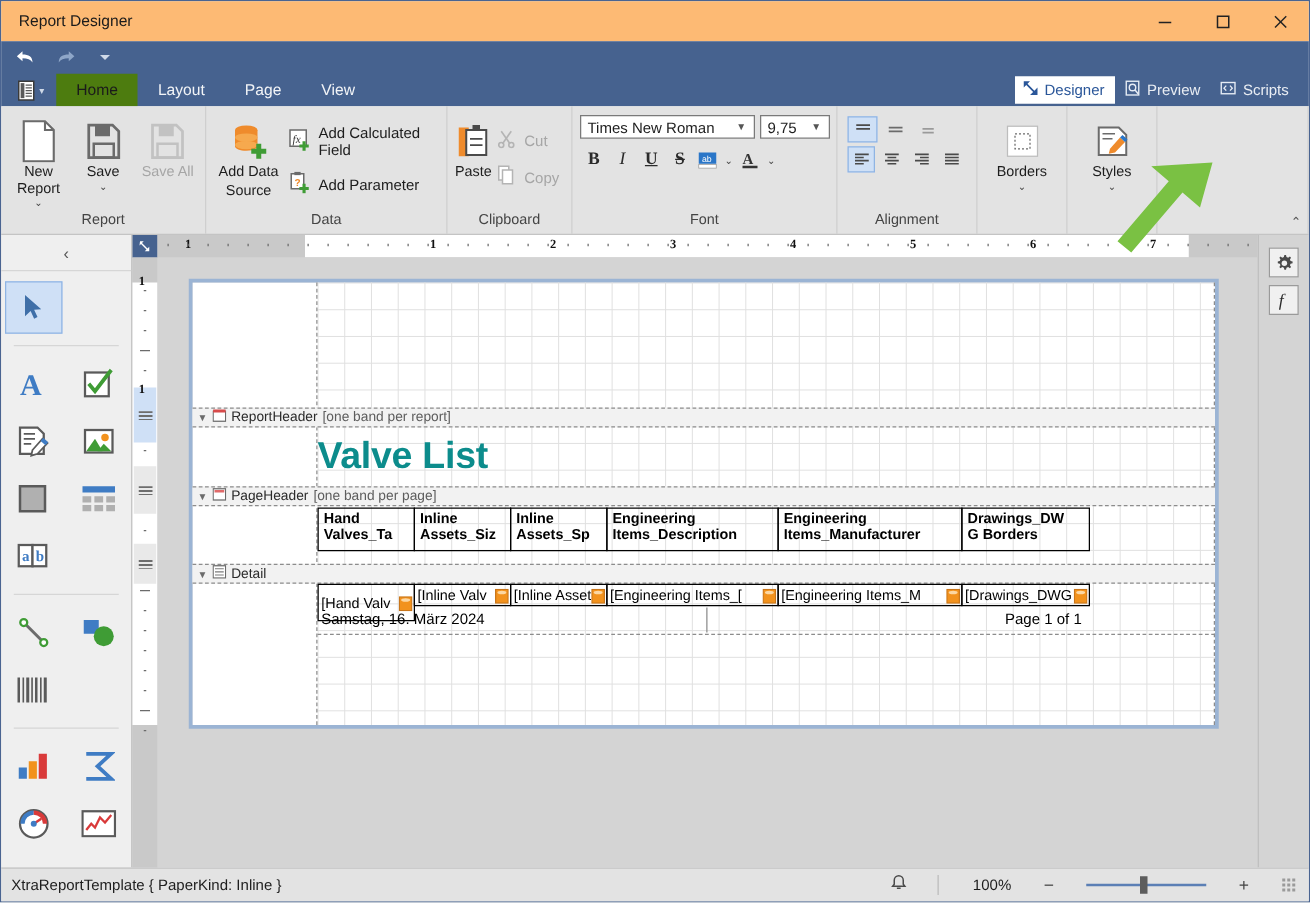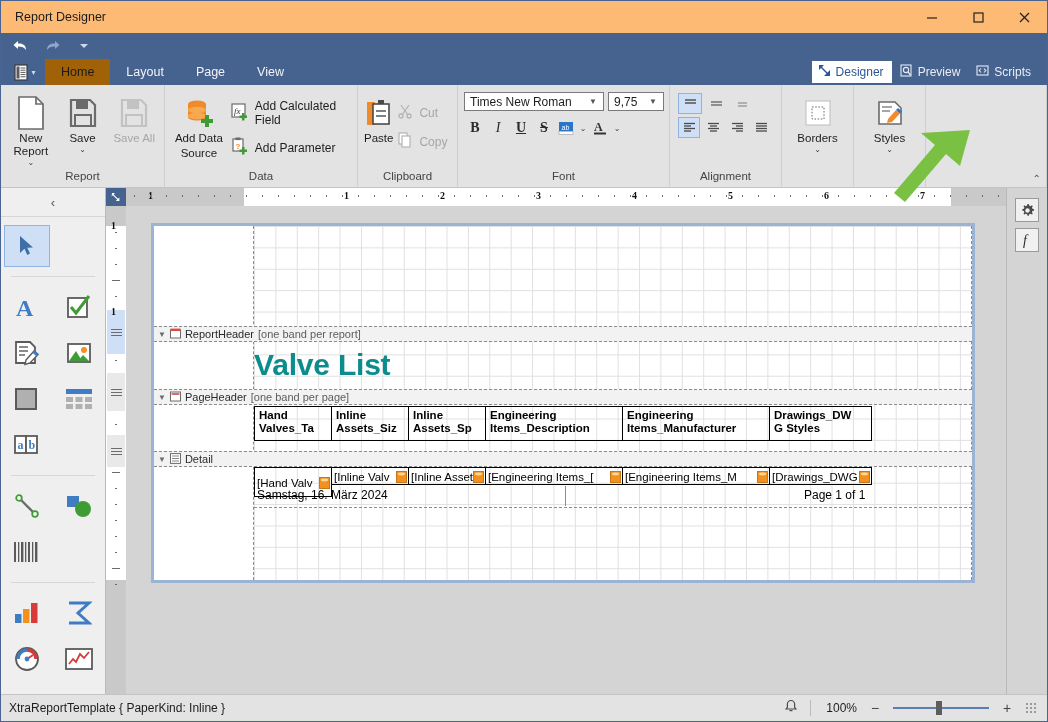--- a/index.html
+++ b/index.html
@@ -19,21 +19,21 @@
   .wbtn{width:46px;height:32px;display:flex;align-items:center;justify-content:center;}
   .wbtn svg{display:block;}
 
   
   .ribbon-top{background:#46628f;flex:none;}
   .qat{height:26px;display:flex;align-items:center;padding-left:8px;gap:10px;}
   .qat .q{width:22px;height:20px;display:flex;align-items:center;justify-content:center;}
   .tabrow{height:26px;display:flex;align-items:flex-end;padding-left:4px;position:relative;}
   .appmenu{width:40px;height:26px;display:flex;align-items:center;justify-content:center;gap:2px;}
   .rtab{height:26px;line-height:26px;padding:0 16px;color:#f2f4f7;font-size:12.5px;cursor:default;}
-  .rtab.active{background:#a16207;color:#1b1b1b;}
+  .rtab.active{background:#4d7c0f;color:#1b1b1b;}
   .viewtabs{position:absolute;right:8px;bottom:2px;display:flex;align-items:center;gap:2px;}
   .vtab{display:flex;align-items:center;gap:5px;padding:3px 8px 3px 6px;color:#e9edf3;font-size:12px;}
   .vtab.active{background:#ffffff;color:#2a5699;}
   .vtab .lbl{font-size:12px;}
 
   
   .ribbon{height:102px;background:#e3e3e3;border-bottom:1px solid #c4c4c4;
           display:flex;position:relative;flex:none;}
   .rgroup{display:flex;flex-direction:column;justify-content:space-between;
           border-right:1px solid #cfcfcf;padding:3px 4px 0 4px;box-sizing:border-box;height:100%;}
@@ -145,21 +145,21 @@
   
   .rightbar{width:40px;background:#d4d4d4;border-left:1px solid #b9b9b9;
             display:flex;flex-direction:column;align-items:center;padding-top:10px;gap:6px;flex:none;}
   .rbtn{width:24px;height:24px;background:#f0f0f0;border:1px solid #9a9a9a;
         display:flex;align-items:center;justify-content:center;box-sizing:border-box;}
 
   
   .status{height:26px;background:#e3e3e3;border-top:1px solid #c4c4c4;
           display:flex;align-items:center;flex:none;font-size:12px;color:#1d1d1d;}
   .status .sleft{padding-left:8px;flex:1;}
-  .status .sright{display:flex;align-items:center;gap:12px;padding-right:10px;justify-content:center;}
+  .status .sright{display:flex;align-items:center;gap:24px;padding-right:10px;justify-content:center;}
   .vdiv{width:1px;height:16px;background:#bcbcbc;}
   .zoomval{font-size:12px;min-width:34px;text-align:right;}
   .slider{position:relative;width:96px;height:16px;display:flex;align-items:center;}
   .slider .trk{position:absolute;left:0;right:0;height:2px;background:#5b7fb5;}
   .slider .thb{position:absolute;left:45%;width:6px;height:14px;background:#5d5d5d;}
   .zsign{font-size:14px;color:#444;width:12px;text-align:center;}
   .grip{width:12px;height:12px;
         background-image:radial-gradient(#9a9a9a 40%,transparent 41%);
         background-size:4px 4px;}
 
@@ -835,21 +835,21 @@
             <div class="hdrcell" style="left:331px;top:180px;width:138px;height:35px;">
               <div>Engineering</div>
               <div>Items_Description</div>
             </div>
             <div class="hdrcell" style="left:468px;top:180px;width:148px;height:35px;">
               <div>Engineering</div>
               <div>Items_Manufacturer</div>
             </div>
             <div class="hdrcell" style="left:615px;top:180px;width:103px;height:35px;">
               <div>Drawings_DW</div>
-              <div>G Styles</div>
+              <div>G Borders</div>
             </div>
 
             <div class="bandhdr" style="top:225px;">
               <span class="tri">▼</span>
               <span>
                 <svg width="11" height="11" viewBox="0 0 11 11">
                     <rect x="0.5" y="0.6" width="10" height="9.8" fill="#fff" stroke="#6b6b6b" stroke-width="1"></rect>
                     <g stroke="#7b7b7b" stroke-width="0.9">
                       <line x1="2" y1="3" x2="9" y2="3"></line>
                       <line x1="2" y1="5.5" x2="9" y2="5.5"></line>

